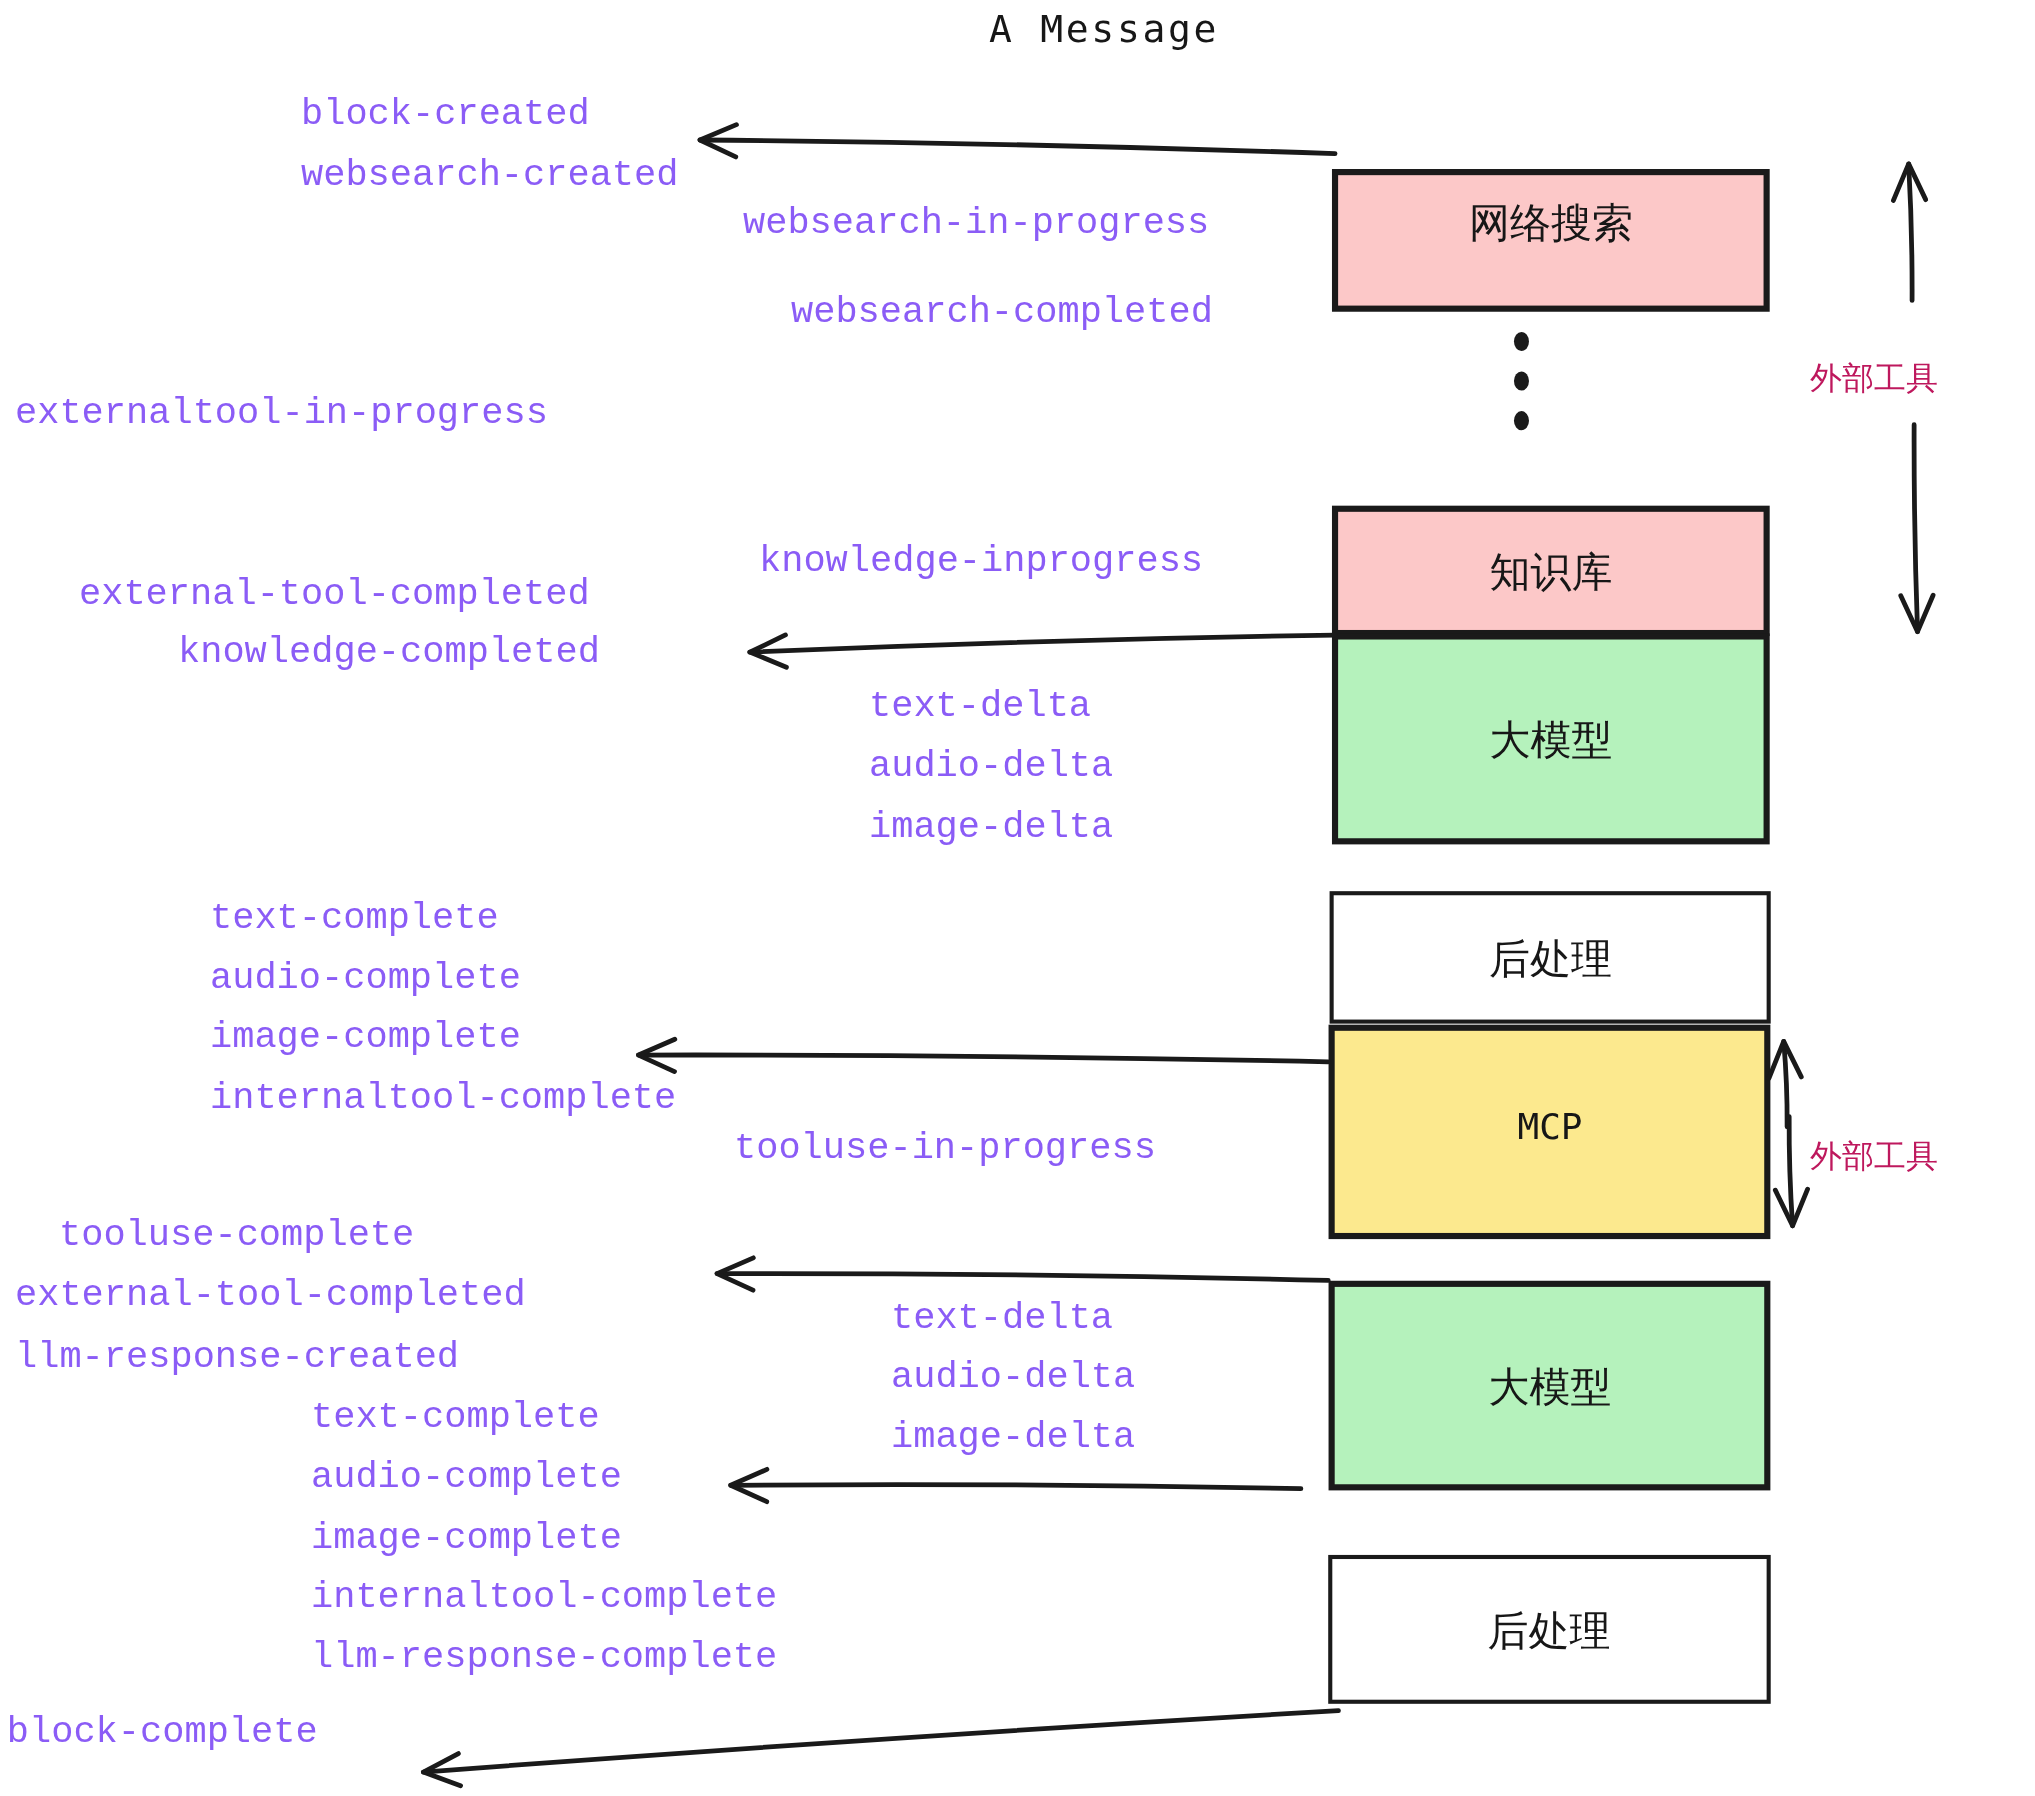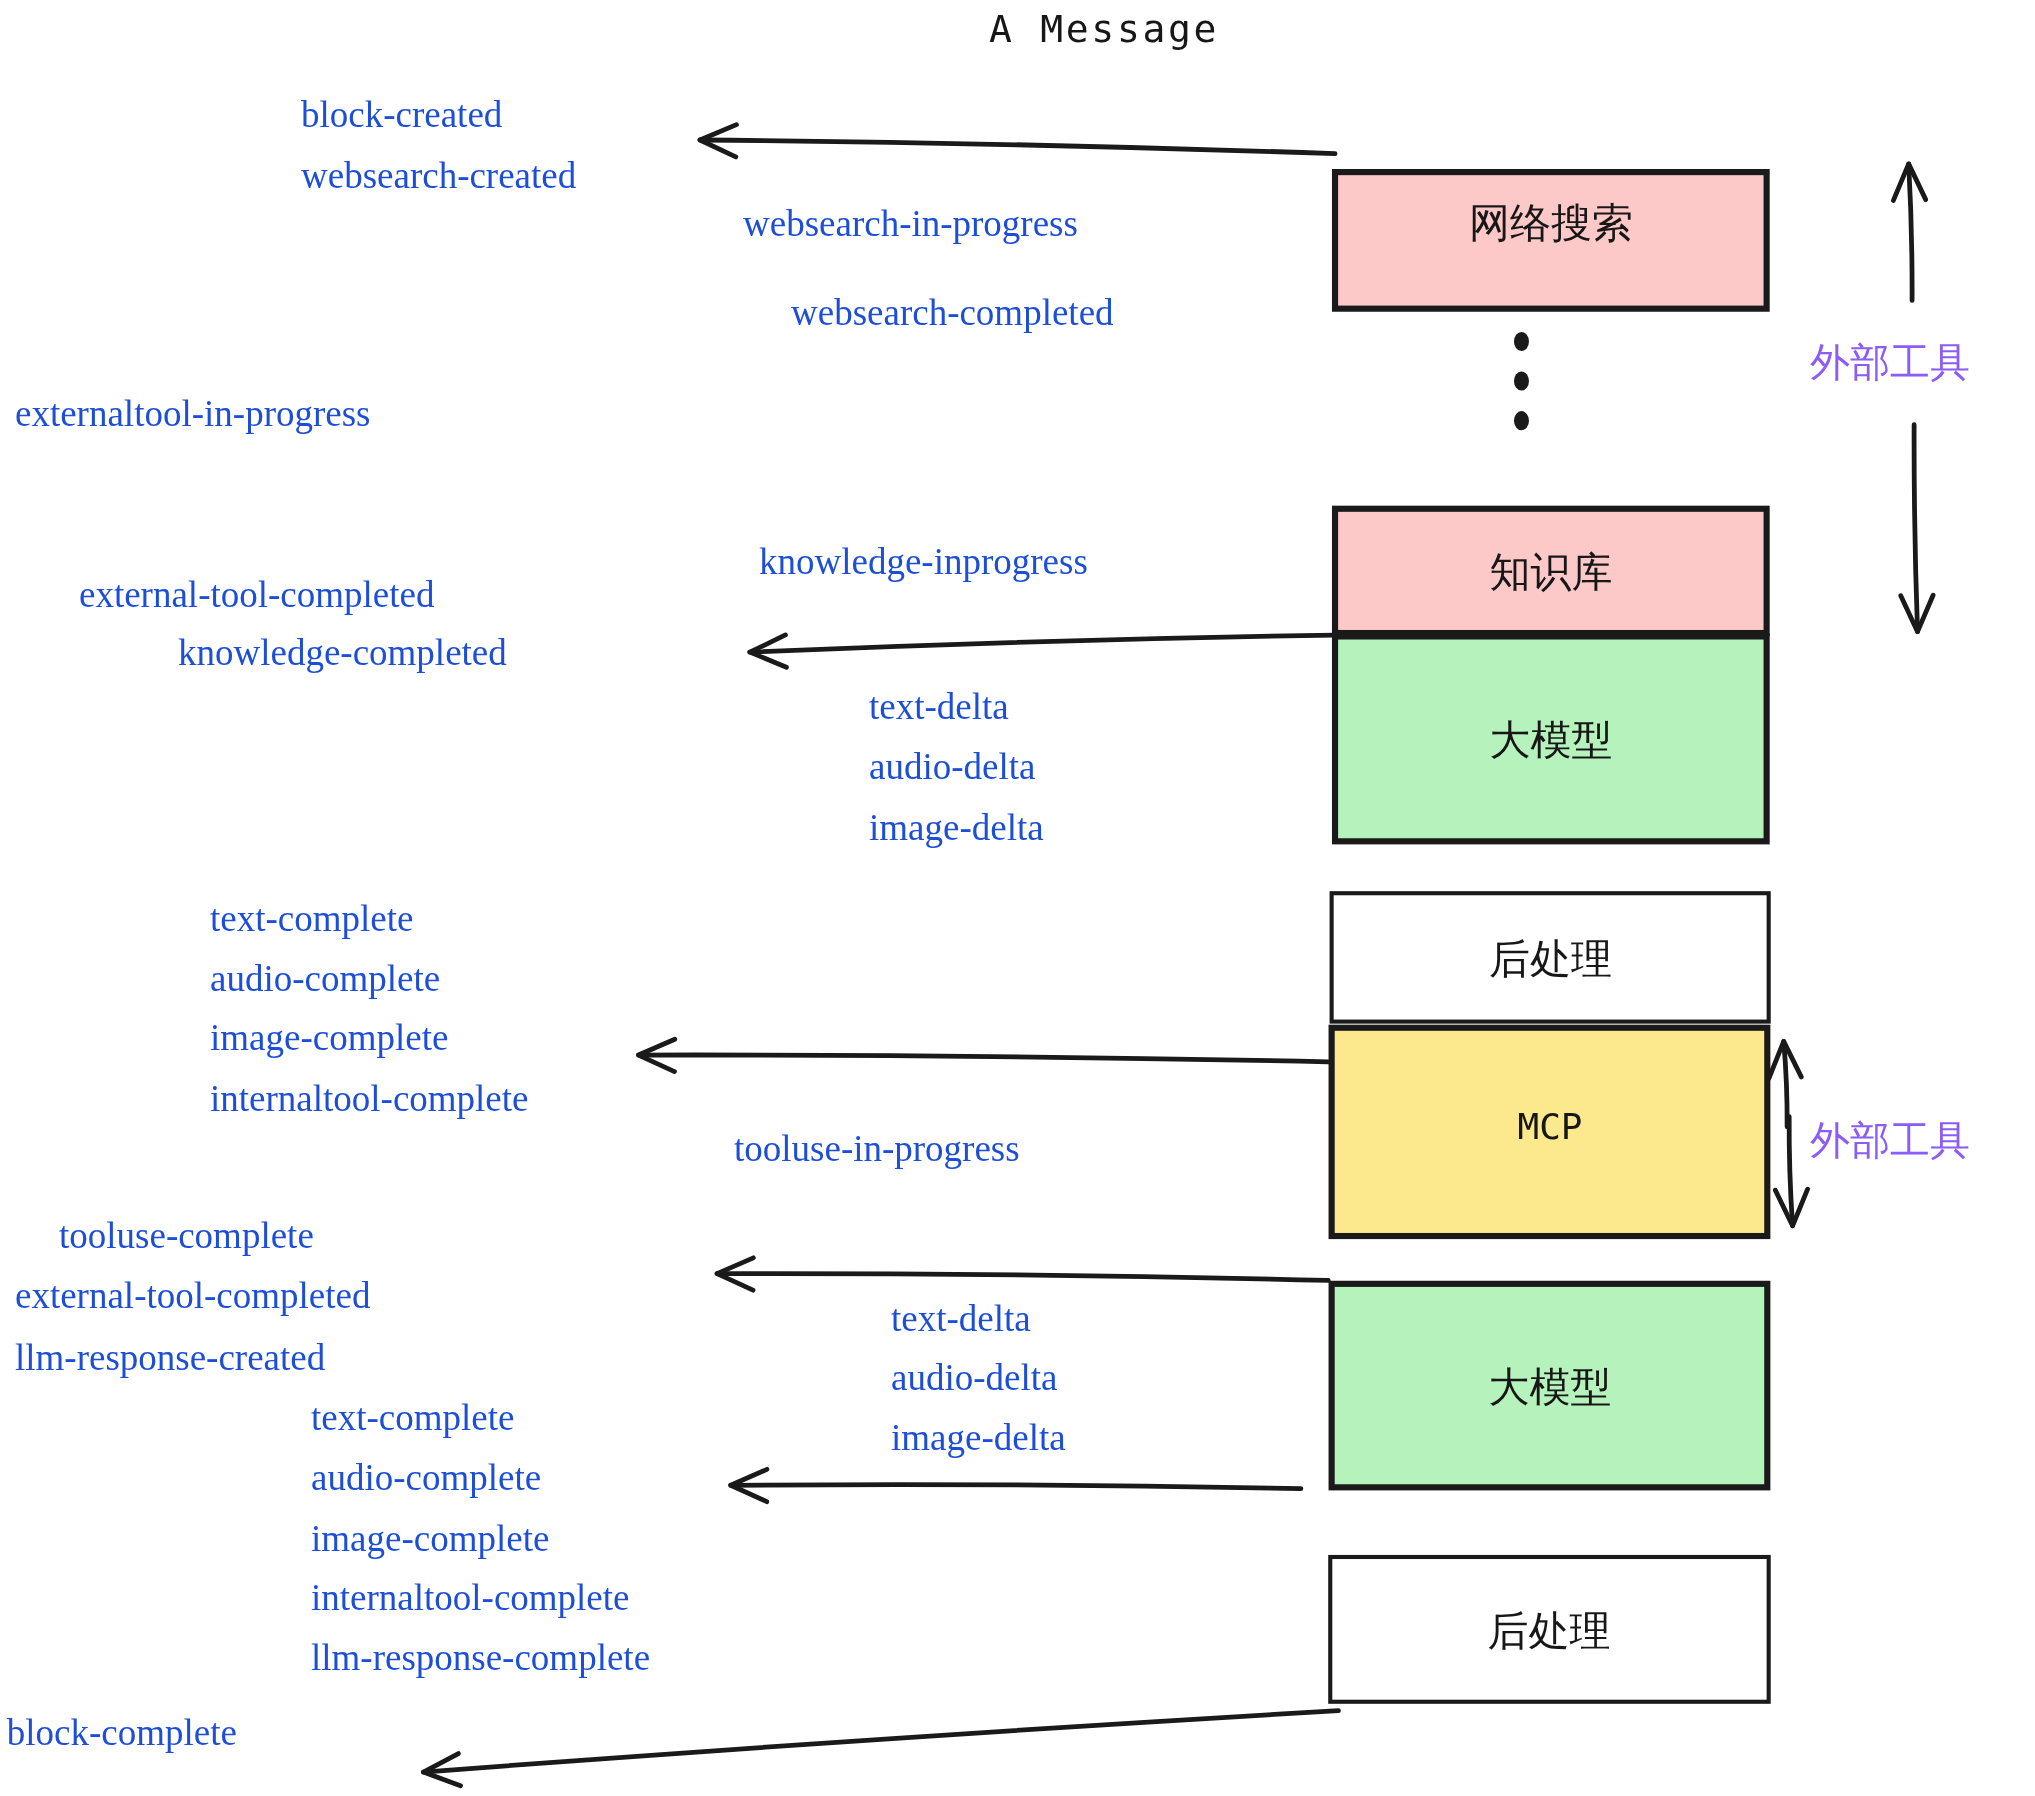--- a/index.html
+++ b/index.html
@@ -1,33 +1,33 @@
 <!DOCTYPE html>
 <html style="font-size:11px"><head>
 <meta charset="utf-8">
 <style>
   html,body{margin:0;padding:0;background:#ffffff;}
   body{width:2035px;height:1796px;overflow:hidden;
        font-family:"DejaVu Sans Mono","Liberation Mono",monospace;}
   #stage{position:relative;width:2035px;height:1796px;background:#fff;}
   svg#canvas{position:absolute;inset:0;width:2035px;height:1796px;}
 
-  .evt{position:absolute;white-space:pre;color:#1d4ed8;
-       font-family:Liberation Serif, serif;
+  .evt{position:absolute;white-space:pre;color:#8b5cf6;
+       font-family:Liberation Mono, monospace;
        font-size:37px;line-height:1.0;letter-spacing:0px;}
   .title{position:absolute;white-space:pre;color:#171717;
        font-family:"DejaVu Sans Mono","Liberation Mono",monospace;
        font-size:38px;letter-spacing:2.7px;}
   .boxlabel{position:absolute;white-space:pre;color:#171717;
        font-family:"DejaVu Sans","Liberation Sans",sans-serif;
        font-size:41px;text-align:center;}
   .boxlabel.mono{font-family:"DejaVu Sans Mono","Liberation Mono",monospace;font-size:36px;}
-  .sidelabel{position:absolute;white-space:pre;color:#8b5cf6;
+  .sidelabel{position:absolute;white-space:pre;color:#be185d;
        font-family:"DejaVu Sans","Liberation Sans",sans-serif;
-       font-size:40px;}
+       font-size:32px;margin-top:22px;}
 </style>
 </head>
 <body>
 
 <div id="stage">
 
   <svg id="canvas" viewBox="0 0 2980 2630">
     <g id="boxes-layer">
         <rect x="1955" y="252" width="632" height="200" fill="#FCC8C8" stroke="#1A1A1A" stroke-width="9"></rect>
         <rect x="1955" y="745" width="632" height="182" fill="#FCC8C8" stroke="#1A1A1A" stroke-width="9"></rect>

